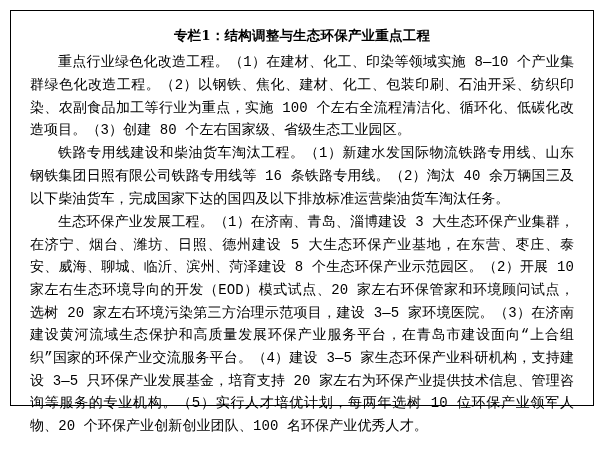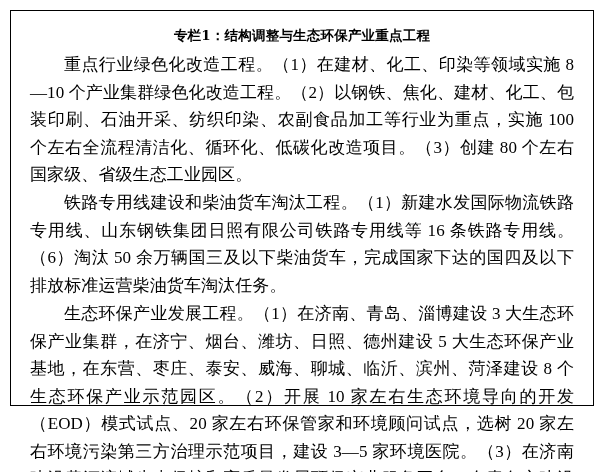--- a/index.html
+++ b/index.html
@@ -38,34 +38,34 @@
     text-align: center;
     font-family: "DejaVu Serif", serif;
     font-weight: bold;
     font-size: 13.5px;
     line-height: 1.5;
     letter-spacing: 0.2px;
     margin: 3px 0 6px 0;
     white-space: nowrap;
   }
   .para {
-    font-family: Liberation Serif, serif;
-    font-size: 17px;
+    font-family: Liberation Mono, monospace;
+    font-size: 14px;
     line-height: 1.62;
     text-align: justify;
     text-justify: inter-ideograph;
     text-indent: 2em;
     margin: 0 0 0.5px 0;
     letter-spacing: 0.1px;
   }
 </style>
 </head>
 <body>
 
 <div class="page">
   <div class="frame"></div>
   <div class="inner">
     <div class="title">专栏1：结构调整与生态环保产业重点工程</div>
     <p class="para">重点行业绿色化改造工程。（1）在建材、化工、印染等领域实施 8—10 个产业集群绿色化改造工程。（2）以钢铁、焦化、建材、化工、包装印刷、石油开采、纺织印染、农副食品加工等行业为重点，实施 100 个左右全流程清洁化、循环化、低碳化改造项目。（3）创建 80 个左右国家级、省级生态工业园区。</p>
-    <p class="para">铁路专用线建设和柴油货车淘汰工程。（1）新建水发国际物流铁路专用线、山东钢铁集团日照有限公司铁路专用线等 16 条铁路专用线。（6）淘汰 50 余万辆国三及以下柴油货车，完成国家下达的国四及以下排放标准运营柴油货车淘汰任务。</p>
+    <p class="para">铁路专用线建设和柴油货车淘汰工程。（1）新建水发国际物流铁路专用线、山东钢铁集团日照有限公司铁路专用线等 16 条铁路专用线。（2）淘汰 40 余万辆国三及以下柴油货车，完成国家下达的国四及以下排放标准运营柴油货车淘汰任务。</p>
     <p class="para">生态环保产业发展工程。（1）在济南、青岛、淄博建设 3 大生态环保产业集群，在济宁、烟台、潍坊、日照、德州建设 5 大生态环保产业基地，在东营、枣庄、泰安、威海、聊城、临沂、滨州、菏泽建设 8 个生态环保产业示范园区。（2）开展 10 家左右生态环境导向的开发（EOD）模式试点、20 家左右环保管家和环境顾问试点，选树 20 家左右环境污染第三方治理示范项目，建设 3—5 家环境医院。（3）在济南建设黄河流域生态保护和高质量发展环保产业服务平台，在青岛市建设面向“上合组织”国家的环保产业交流服务平台。（4）建设 3—5 家生态环保产业科研机构，支持建设 3—5 只环保产业发展基金，培育支持 20 家左右为环保产业提供技术信息、管理咨询等服务的专业机构。（5）实行人才培优计划，每两年选树 10 位环保产业领军人物、20 个环保产业创新创业团队、100 名环保产业优秀人才。</p>
   </div>
 </div>
 
 </body></html>

